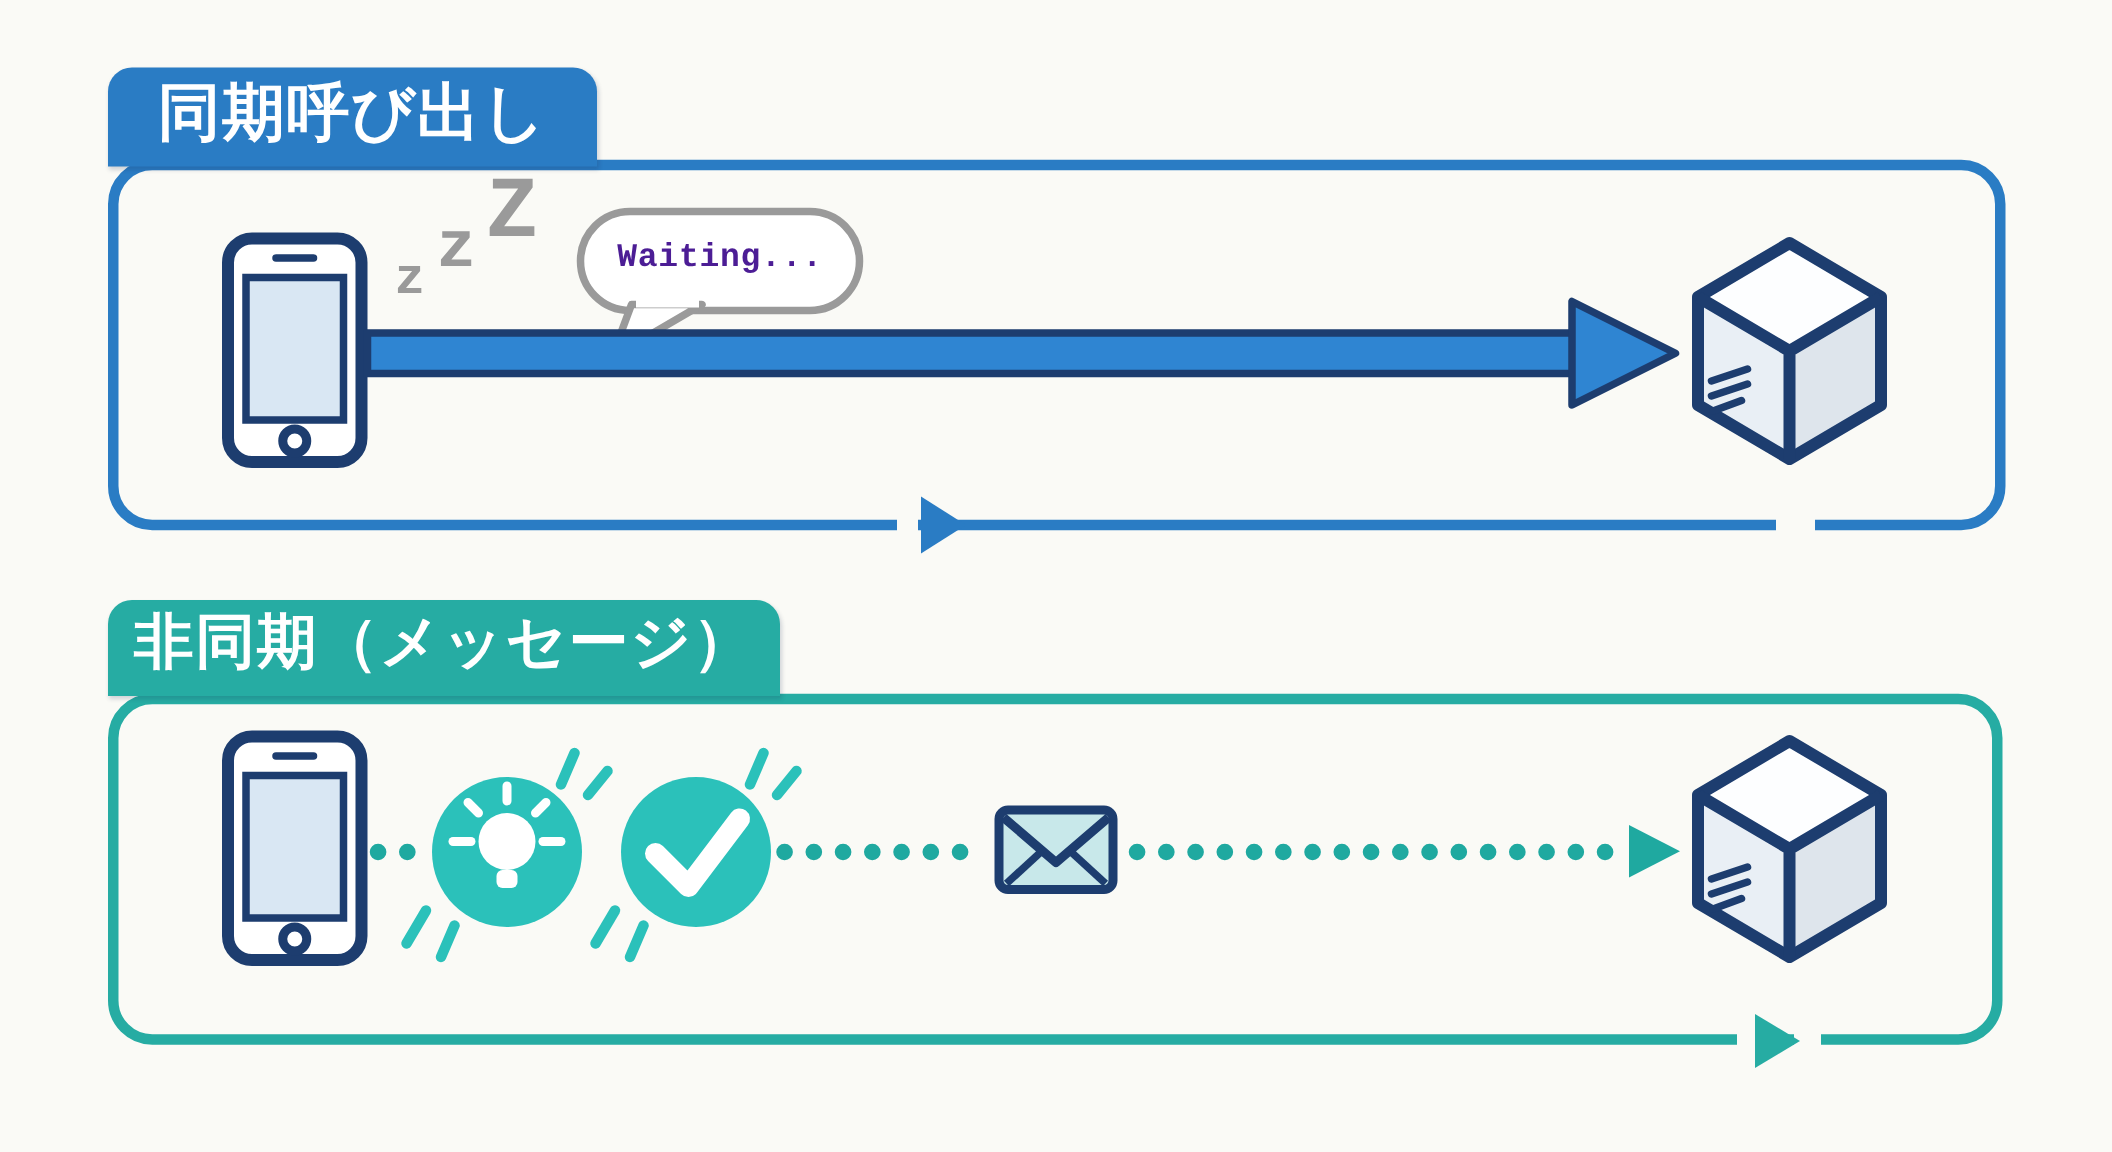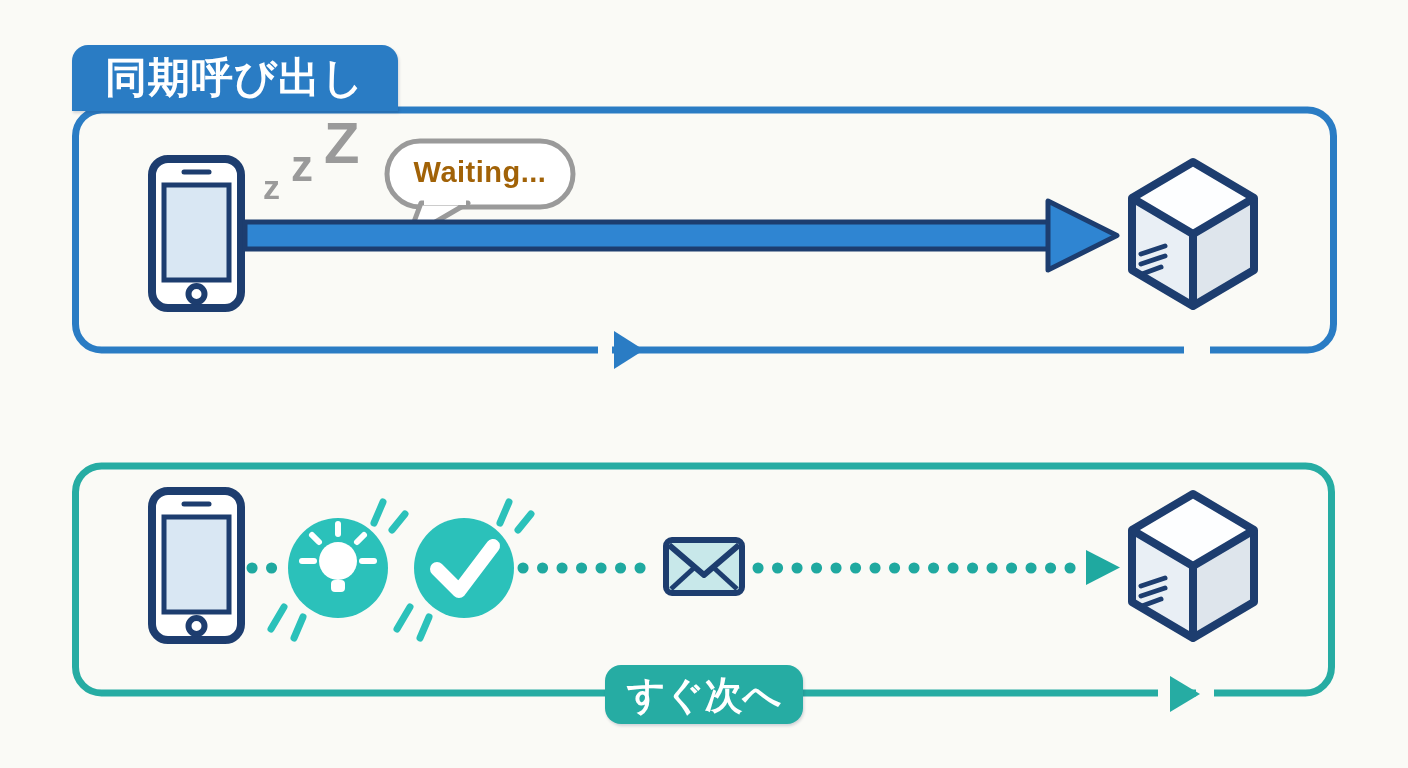--- a/index.html
+++ b/index.html
@@ -1,19 +1,19 @@
 <!DOCTYPE html>
 <html><head>
 <meta charset="utf-8">
 <style>
   html,body{margin:0;padding:0;background:#f3f3ef;}
   #canvas{
     position:relative;width:1408px;height:768px;overflow:hidden;
     background:#fafaf6;
-    font-family:Liberation Sans, sans-serif;
+    font-family:Liberation Mono, monospace;
     text-align:center;
   }
   #gfx{position:absolute;left:0;top:0;z-index:1;}
   .txt{position:absolute;z-index:2;font-weight:bold;line-height:1;}
   .badge{
     display:flex;align-items:center;justify-content:center;
     color:#ffffff;box-shadow:1px 2px 3px rgba(20,40,80,.18);
   }
   .panel-title-sync{
     left:72px;top:45px;width:326px;height:66px;
@@ -27,21 +27,21 @@
     left:642px;top:322px;width:126px;height:58px;
     background:#2a7cc4;border-radius:16px;font-size:38px;
   }
   .flow-badge-async{
     left:605px;top:665px;width:198px;height:59px;
     background:#26aca3;border-radius:16px;font-size:38px;
   }
   .bubble-text{
     left:387px;top:139px;width:186px;height:66px;
     display:flex;align-items:center;justify-content:center;
-    color:#a16207;font-size:29px;letter-spacing:.5px;
+    color:#4c1d95;font-size:22px;letter-spacing:.5px;
   }
   .zzz{color:#9a9a9a;}
   .z1{left:263px;top:170px;font-size:34px;}
   .z2{left:291px;top:144px;font-size:44px;}
   .z3{left:324px;top:114px;font-size:58px;}
 </style>
 </head>
 <body>
 
 <div id="canvas">
@@ -148,18 +148,18 @@
     <span>同期呼び出し</span>
   </div>
 
   <span class="txt zzz z1">z</span>
   <span class="txt zzz z2">z</span>
   <span class="txt zzz z3">Z</span>
 
   <div class="txt bubble-text">Waiting...</div>
 
 
+  <div class="txt badge panel-title-async">
+    <span>非同期（メッセージ）</span>
+  </div>
 
-  <div class="txt badge flow-badge-async">
-    <span>すぐ次へ</span>
-  </div>
 
 </div>
 
 </body></html>

